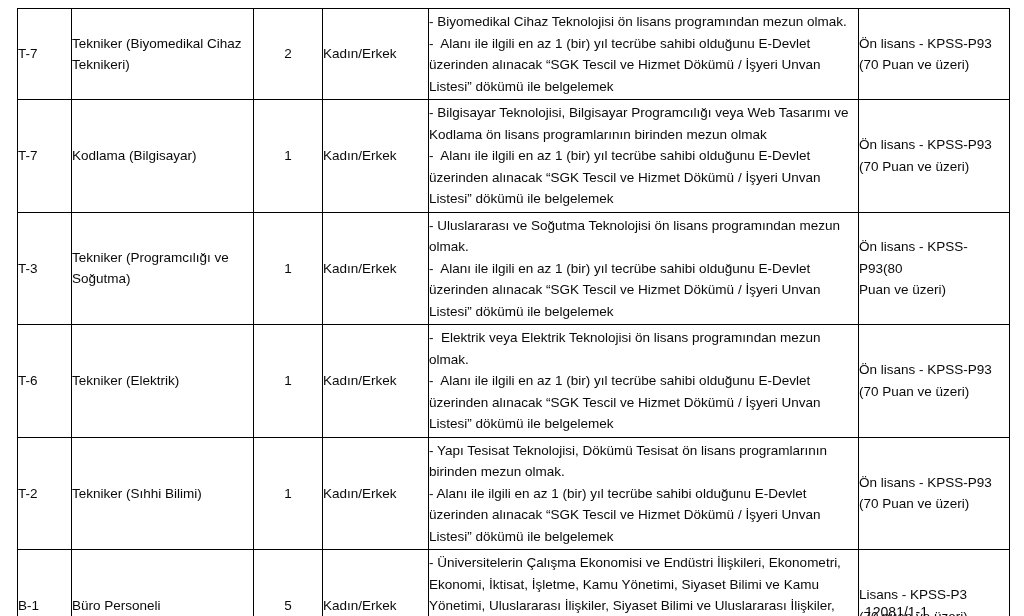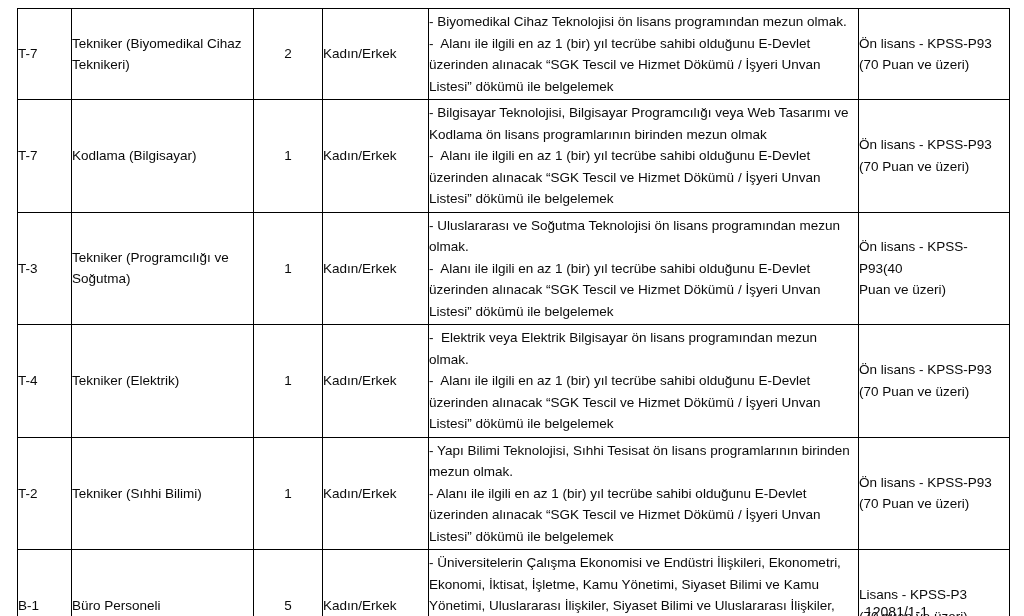--- a/index.html
+++ b/index.html
@@ -90,45 +90,45 @@
     <tr class="h90">
       <td class="code-cell">T-3</td>
       <td class="title-cell">Tekniker (Programcılığı ve Soğutma)</td>
       <td class="count-cell">1</td>
       <td class="gender-cell">Kadın/Erkek</td>
       <td class="req-cell">
         <div class="req-item">- Uluslararası ve Soğutma Teknolojisi ön lisans programından mezun olmak.</div>
         <div class="req-item">-  Alanı ile ilgili en az 1 (bir) yıl tecrübe sahibi olduğunu E-Devlet üzerinden alınacak “SGK Tescil ve Hizmet Dökümü / İşyeri Unvan Listesi” dökümü ile belgelemek</div>
       </td>
       <td class="kpss-cell">
-        <div>Ön lisans - KPSS-P93(40
+        <div>Ön lisans - KPSS-P93(80
 Puan ve üzeri)</div>
       </td>
     </tr>
     <tr class="h90">
-      <td class="code-cell">T-4</td>
+      <td class="code-cell">T-6</td>
       <td class="title-cell">Tekniker (Elektrik)</td>
       <td class="count-cell">1</td>
       <td class="gender-cell">Kadın/Erkek</td>
       <td class="req-cell">
-        <div class="req-item">-  Elektrik veya Elektrik Bilgisayar ön lisans programından mezun olmak.</div>
+        <div class="req-item">-  Elektrik veya Elektrik Teknolojisi ön lisans programından mezun olmak.</div>
         <div class="req-item">-  Alanı ile ilgili en az 1 (bir) yıl tecrübe sahibi olduğunu E-Devlet üzerinden alınacak “SGK Tescil ve Hizmet Dökümü / İşyeri Unvan Listesi” dökümü ile belgelemek</div>
       </td>
       <td class="kpss-cell">
         <div>Ön lisans - KPSS-P93
 (70 Puan ve üzeri)</div>
       </td>
     </tr>
     <tr class="h90">
       <td class="code-cell">T-2</td>
       <td class="title-cell">Tekniker (Sıhhi Bilimi)</td>
       <td class="count-cell">1</td>
       <td class="gender-cell">Kadın/Erkek</td>
       <td class="req-cell">
-        <div class="req-item">- Yapı Bilimi Teknolojisi, Sıhhi Tesisat ön lisans programlarının birinden mezun olmak.</div>
+        <div class="req-item">- Yapı Tesisat Teknolojisi, Dökümü Tesisat ön lisans programlarının birinden mezun olmak.</div>
         <div class="req-item">- Alanı ile ilgili en az 1 (bir) yıl tecrübe sahibi olduğunu E-Devlet üzerinden alınacak “SGK Tescil ve Hizmet Dökümü / İşyeri Unvan Listesi” dökümü ile belgelemek</div>
       </td>
       <td class="kpss-cell">
         <div>Ön lisans - KPSS-P93
 (70 Puan ve üzeri)</div>
       </td>
     </tr>
     <tr class="h91">
       <td class="code-cell">B-1</td>
       <td class="title-cell">Büro Personeli</td>

